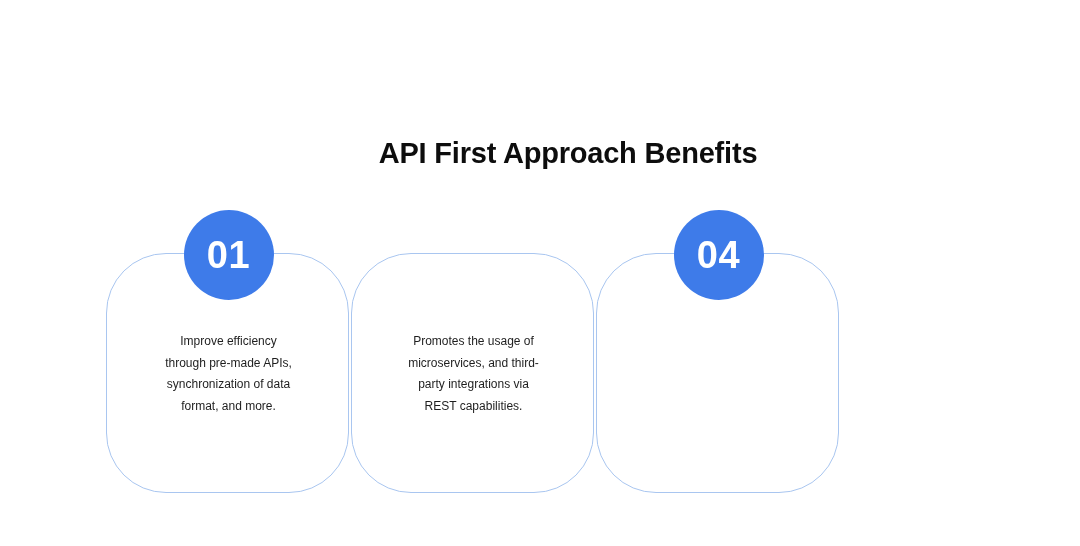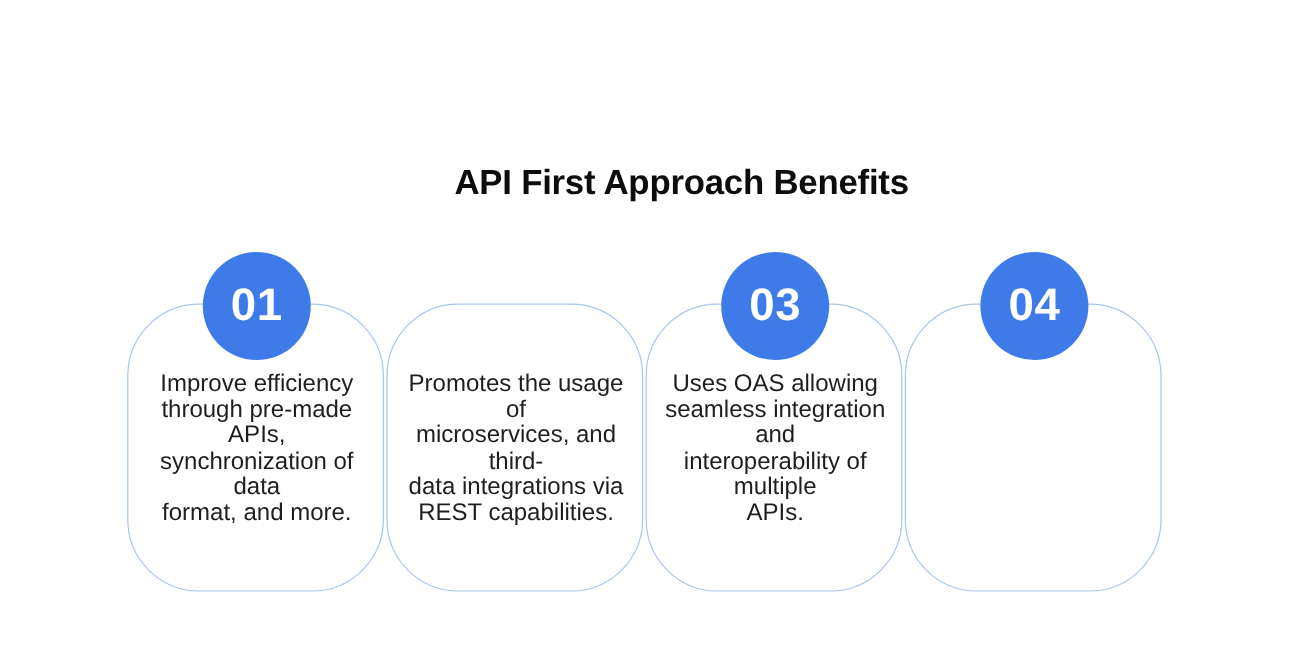--- a/index.html
+++ b/index.html
@@ -29,21 +29,21 @@
   }
   .cards-row {
     position: absolute;
     left: 65px;
     top: 212px;
     display: flex;
     flex-direction: row;
   }
   .benefit-card {
     position: relative;
-    width: 214px;
+    width: 243px;
     height: 240px;
     border: 1px solid var(--card_border, #a9c6f0);
     border-radius: 60px;
     background: var(--background, #ffffff);
   }
   .step-badge {
     position: absolute;
     top: -45px;
     left: 50%;
     transform: translateX(-50%);
@@ -59,21 +59,21 @@
     font-weight: 700;
     letter-spacing: 0.5px;
   }
   .card-description {
     position: absolute;
     top: 50%;
     left: 50%;
     transform: translate(-50%, -50%);
     width: 225px;
     text-align: center;
-    font-size: 20px;
+    font-size: 12px;
     line-height: 21.5px;
     color: var(--body_text, #1e1e1e);
     white-space: pre-line;
   }
 </style>
 </head>
 <body>
 
 <div class="stage">
 
@@ -85,30 +85,23 @@
       <div class="step-badge">01</div>
       <div class="card-description">Improve efficiency
 through pre-made APIs,
 synchronization of data
 format, and more.</div>
     </div>
 
     <div class="benefit-card">
       <div class="card-description">Promotes the usage of
 microservices, and third-
-data integrations via
+party integrations via
 REST capabilities.</div>
     </div>
 
-    <div class="benefit-card">
-      <div class="step-badge">03</div>
-      <div class="card-description">Uses OAS allowing
-seamless integration and
-interoperability of multiple
-APIs.</div>
-    </div>
 
     <div class="benefit-card">
       <div class="step-badge">04</div>
     </div>
 
   </div>
 </div>
 
 </body></html>

